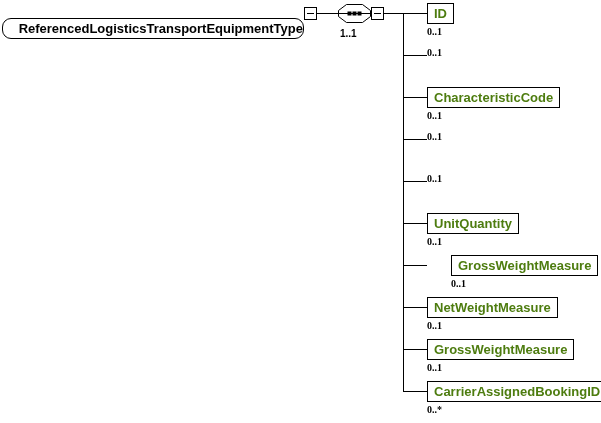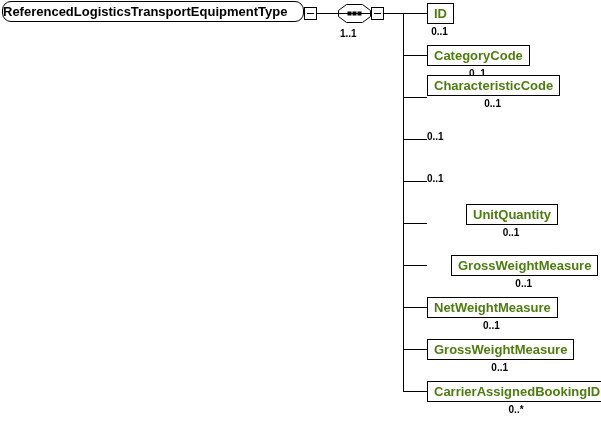--- a/index.html
+++ b/index.html
@@ -6,28 +6,28 @@
   #stage{
     position:relative;
     width:601px;height:423px;
     background:#ffffff;
     font-family:"Liberation Sans", sans-serif;
     overflow:hidden;
   }
   
   .root-box{
     position:absolute;
-    left:2px;top:1px;
+    left:2px;top:18px;
     width:302px;height:21px;
     box-sizing:border-box;
     border:1px solid #000;
     border-radius:9px;
     background:#fff;
     font-size:13px;font-weight:bold;color:#000;
-    line-height:19px;text-align:left;white-space:nowrap;
+    line-height:19px;text-align:right;white-space:nowrap;
   }
   
   .collapse{
     position:absolute;
     width:13px;height:13px;
     box-sizing:border-box;
     border:1px solid #000;
     background:#fff;
   }
   .collapse .minus{
@@ -56,21 +56,22 @@
     border:1px solid #000;
     background:#fff;
     padding:0 6px;
     font-size:13px;font-weight:bold;color:#4d7c0f;
     line-height:19px;white-space:nowrap;
   }
   .card{
     margin-top:2px;
     padding-right:2px;
     font-size:10px;font-weight:bold;color:#000;
-    text-align:center;
+    text-align:left;
+    font-family:Liberation Serif, serif;
   }
 </style>
 </head>
 <body>
 
 <div id="stage">
 
   <div class="root-box">ReferencedLogisticsTransportEquipmentType</div>
 
   <div class="collapse" style="left:304px;top:7px;">
@@ -106,34 +107,33 @@
   <div class="hline" style="left:403px;top:265px;width:24px;"></div>
   <div class="hline" style="left:403px;top:307px;width:24px;"></div>
   <div class="hline" style="left:403px;top:349px;width:24px;"></div>
   <div class="hline" style="left:403px;top:391px;width:24px;"></div>
 
   <div class="row" style="top:3px;">
     <div class="ebox">ID</div>
     <div class="card">0..1</div>
   </div>
   <div class="row" style="top:45px;">
-    <div class="ebox">CategoryCode</div>
     <div class="card">0..1</div>
   </div>
-  <div class="row" style="top:75px;">
+  <div class="row" style="top:87px;">
     <div class="ebox">CharacteristicCode</div>
     <div class="card">0..1</div>
   </div>
   <div class="row" style="top:129px;">
     <div class="card">0..1</div>
   </div>
   <div class="row" style="top:171px;">
     <div class="card">0..1</div>
   </div>
-  <div class="row" style="top:204px;margin-left:39px;">
+  <div class="row" style="top:213px;">
     <div class="ebox">UnitQuantity</div>
     <div class="card">0..1</div>
   </div>
   <div class="row" style="top:255px;margin-left:24px;">
     <div class="ebox">GrossWeightMeasure</div>
     <div class="card">0..1</div>
   </div>
   <div class="row" style="top:297px;">
     <div class="ebox">NetWeightMeasure</div>
     <div class="card">0..1</div>

